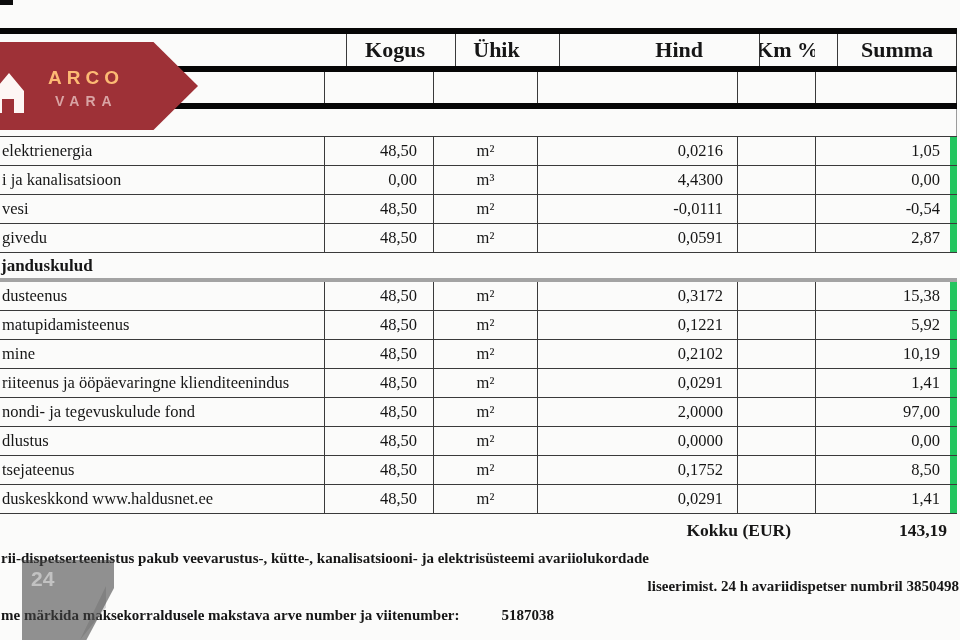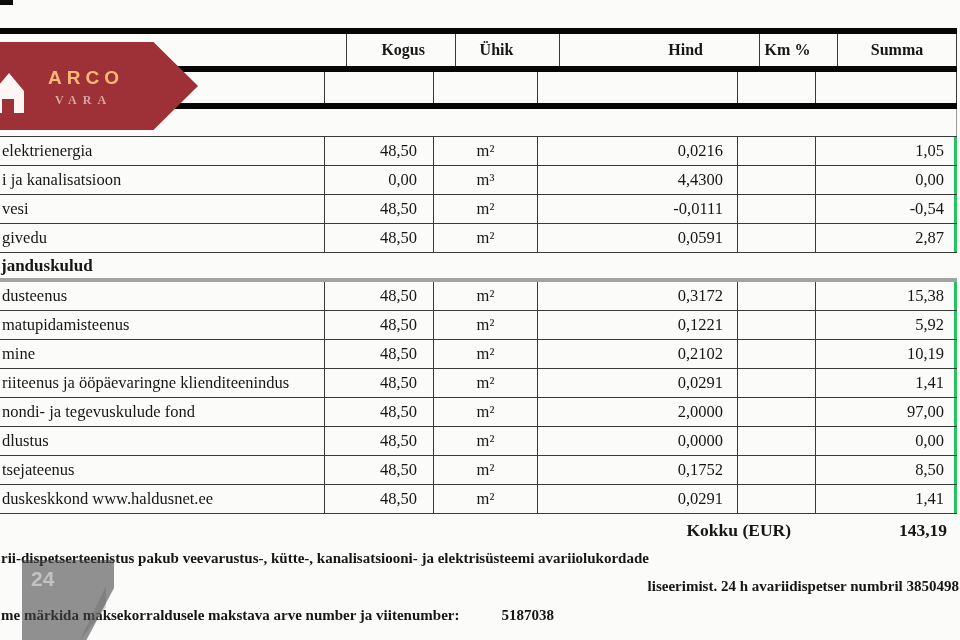--- a/index.html
+++ b/index.html
@@ -25,28 +25,28 @@
   }
   .grid-row > div{
     height:100%;
     box-sizing:border-box;
     display:flex;align-items:center;
     font-size:16.5px;
     overflow:hidden;white-space:nowrap;
   }
   .grid-row > div + div{border-left:1px solid #3a3a3a;}
   .hdr-row{height:32px;font-weight:bold;}
-  .hdr-row > div{font-size:16px;font-weight:bold;margin-left:22px;}
+  .hdr-row > div{font-size:22px;font-weight:bold;margin-left:22px;}
   .empty-row{height:31px;}
   .empty-row > div:last-child{border-right:1px solid #3a3a3a;}
   .hdr-row  > div:last-child{border-right:1px solid #3a3a3a;}
   .gap-row{height:27px;border-right:1px solid #9b9b9b;}
   .rows-host{border-top:1px solid #3a3a3a;}
   .data-row{height:29px;border-bottom:1px solid #3a3a3a;}
-  .data-row > div:last-child{border-right:3px solid #22c55e;text-align:center;}
+  .data-row > div:last-child{border-right:7px solid #22c55e;text-align:center;}
   .section-row{
     height:29px;border-bottom:4px solid #a3a3a3;
     display:flex;align-items:center;
     font-weight:bold;font-size:17px;
     padding-left:1px;box-sizing:border-box;
   }
   .c-desc{padding-left:2px;}
   .c-right{justify-content:flex-end;}
   .c-center{justify-content:center;}
   .pad16{padding-right:16px;}
@@ -73,22 +73,22 @@
     z-index:5;
   }
   .logo .house{position:absolute;left:6px;top:25px;}
   .logo .brand{
     position:absolute;left:62px;top:25px;
     font-family:"Liberation Sans",sans-serif;
     font-size:19px;font-weight:bold;letter-spacing:5px;color:#fdba74;
   }
   .logo .sub{
     position:absolute;left:69px;top:51px;
-    font-family:Liberation Serif, serif;
-    font-size:12px;font-weight:bold;letter-spacing:6px;color:#d9a4a4;
+    font-family:Liberation Sans, sans-serif;
+    font-size:14px;font-weight:bold;letter-spacing:6px;color:#d9a4a4;
   }
 
   
   .footer-line{
     position:absolute;left:1px;width:958px;
     font-weight:bold;font-size:15px;white-space:nowrap;
   }
   .fl1{top:550px;}
   .fl2{top:578px;text-align:right;}
   .fl3{top:607px;}

